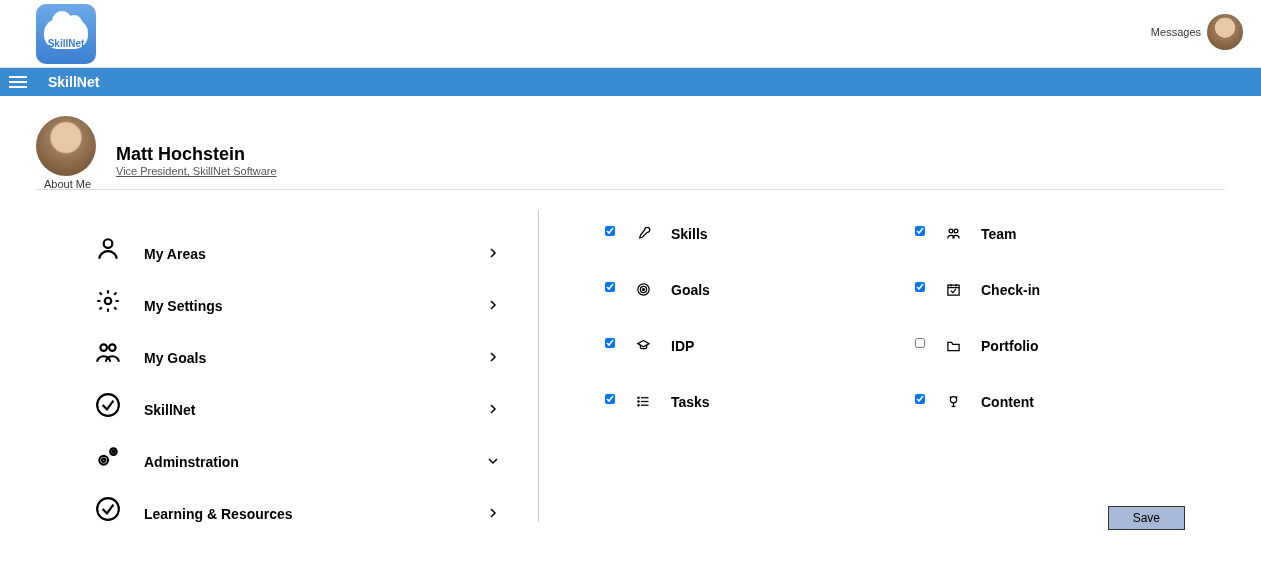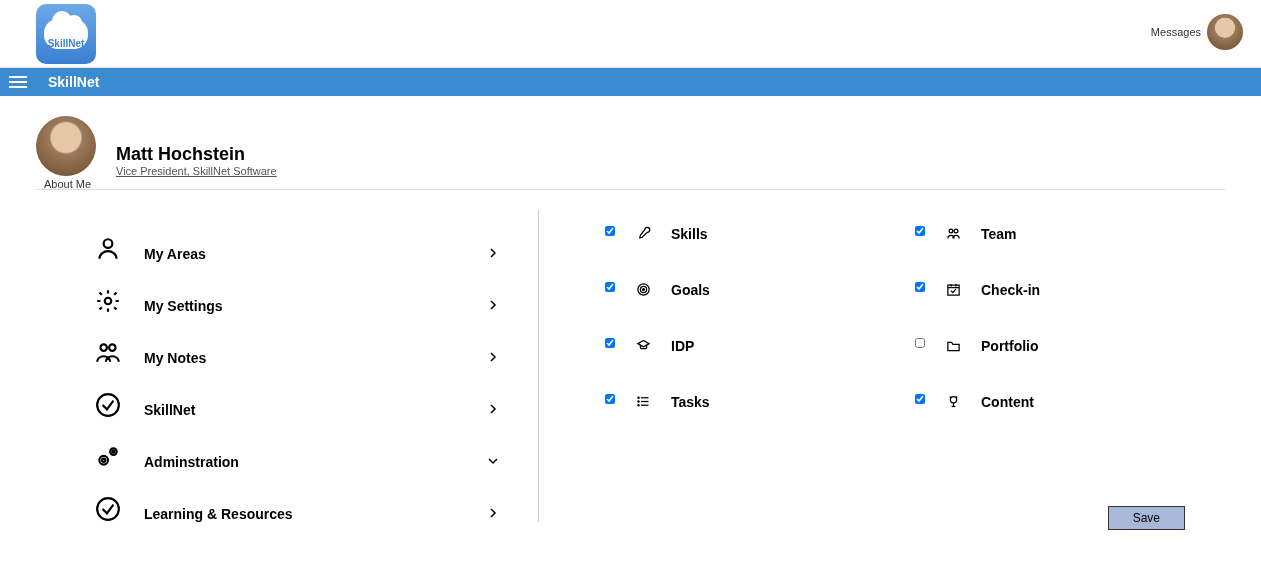--- a/index.html
+++ b/index.html
@@ -109,21 +109,21 @@
       </div>
 
       <div class="nav-item">
         <div class="nav-icon">
           <svg viewBox="0 0 24 24" stroke="#000" stroke-width="2" fill="none">
               <circle cx="8" cy="7" r="3"></circle>
               <circle cx="16" cy="7" r="3"></circle>
               <path d="M2 20c0-3 3-5 6-5s6 2 6 5M10 20c0-3 3-5 6-5s6 2 6 5"></path>
             </svg>
         </div>
-        <div class="nav-label">My Notes</div>
+        <div class="nav-label">My Goals</div>
         <div class="nav-chevron">
           <svg viewBox="0 0 24 24" stroke="#000" stroke-width="3" fill="none">
               <polyline points="8,4 16,12 8,20"></polyline>
             </svg>
         </div>
       </div>
 
       <div class="nav-item">
         <div class="nav-icon">
           <svg viewBox="0 0 24 24" stroke="#000" stroke-width="2" fill="none">

